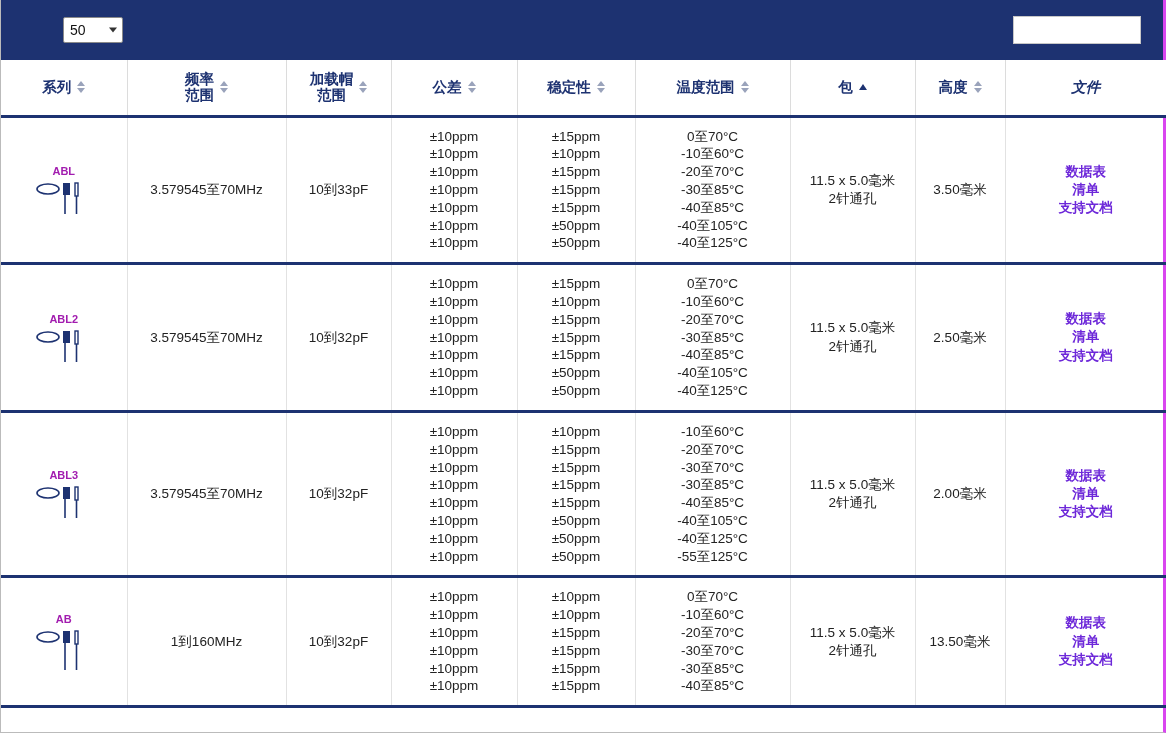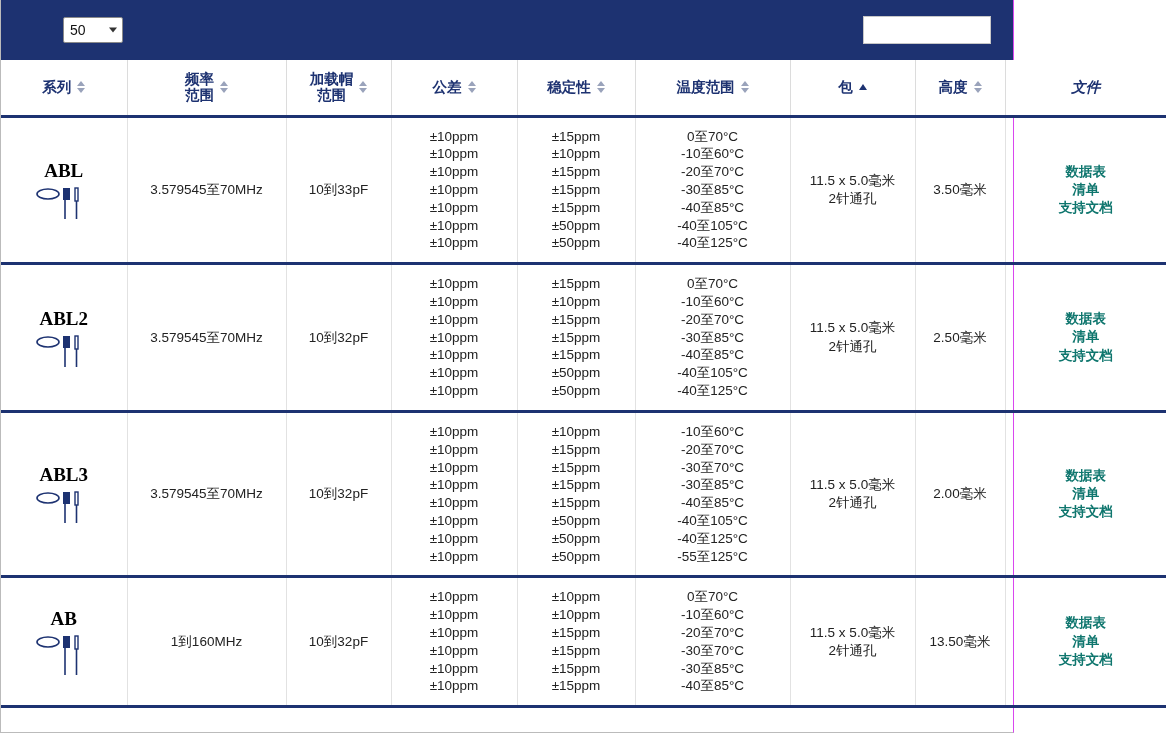--- a/index.html
+++ b/index.html
@@ -8,26 +8,26 @@
     background: #ffffff;
   }
   body {
     font-family: "Liberation Sans", sans-serif;
     width: 1166px;
     height: 733px;
     overflow: hidden;
     color: #222;
   }
   .page {
-    width: 1014px;
+    width: 1166px;
     height: 733px;
     position: relative;
     box-sizing: border-box;
     border-left: 1px solid #bbb;
-    border-right: 1px solid #d946ef;
+    border-right: 3px solid #d946ef;
     border-bottom: 1px solid #bbb;
   }
   
   .toolbar {
     height: 60px;
     background: #1d3271;
     display: flex;
     align-items: center;
     justify-content: space-between;
     padding: 0 22px 0 62px;
@@ -127,35 +127,34 @@
     vertical-align: middle;
     padding: 10px 4px;
     box-sizing: border-box;
     margin-top: 19px;
   }
   table.grid td:last-child { border-right: none; }
 
   .series-cell { color: #1d3271; }
   .series-name {
     font-weight: bold;
-    font-size: 19px;
-    color: #000000;
+    font-size: 11px;
+    color: #a21caf;
     margin-bottom: 4px;
-    font-family: Liberation Serif, serif;
   }
   .part-svg { display: block; margin: 0 auto; }
 
   .stack {
     line-height: 1.32;
     white-space: pre-line;
   }
   .pkg { line-height: 1.35; }
   .docs a {
     display: block;
-    color: #0f766e;
+    color: #6d28d9;
     font-weight: bold;
     text-decoration: none;
     line-height: 1.35;
     font-size: 13.5px;
   }
 </style>
 </head>
 <body>
 
 <div class="page">

